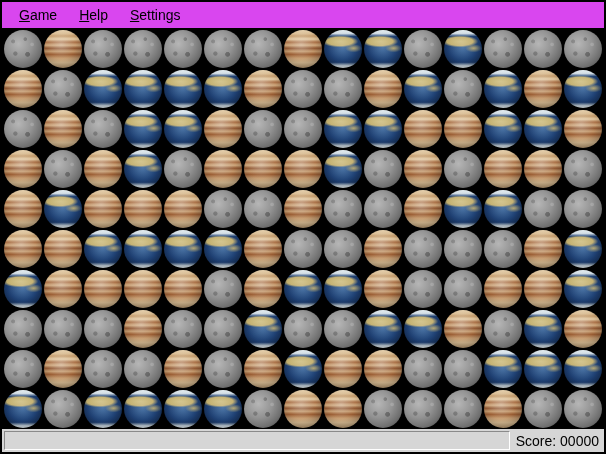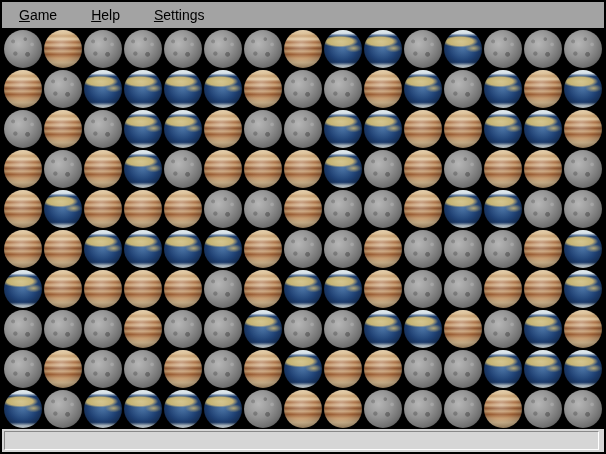--- a/index.html
+++ b/index.html
@@ -12,24 +12,23 @@
     background: #d6d6d6;
     display: flex; flex-direction: column;
     overflow: hidden;
   }
 
   
   .menubar {
     height: 26px;
     display: flex; align-items: center;
     padding: 0 6px;
-    background: #a3a3a3;
+    background: #d946ef;
     font-size: 14px; color: #000;
     flex: 0 0 auto;
-    gap: 12px;
   }
   .menu-item { padding: 4px 11px; cursor: default; }
   .menu-item u { text-decoration: underline; }
 
   
   .board-wrap {
     flex: 1 1 auto;
     background: #000;
     padding: 1px 1px 0 1px;
     overflow: hidden;
@@ -260,15 +259,18 @@
         <div class="ball moon"></div>
         <div class="ball moon"></div>
         <div class="ball jupiter"></div>
         <div class="ball moon"></div>
         <div class="ball moon"></div>
       </div>
   </div>
 
   <div class="statusbar">
     <div class="status-panel"></div>
+    <div class="score-area">
+      <span>Score: 00000</span>
+    </div>
   </div>
 
 </div>
 
 </body></html>

